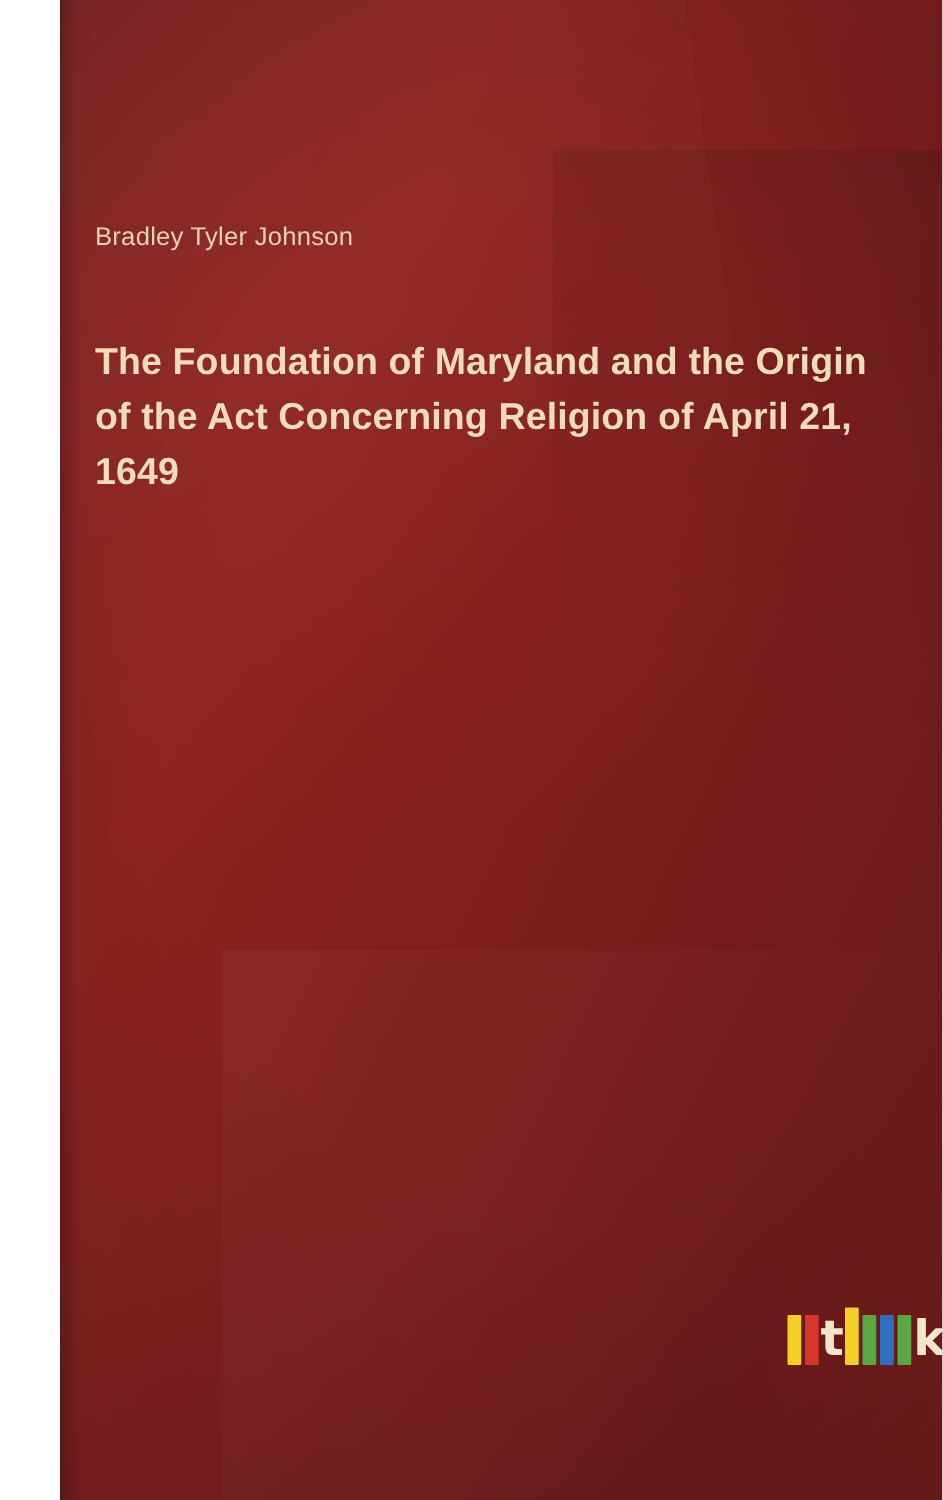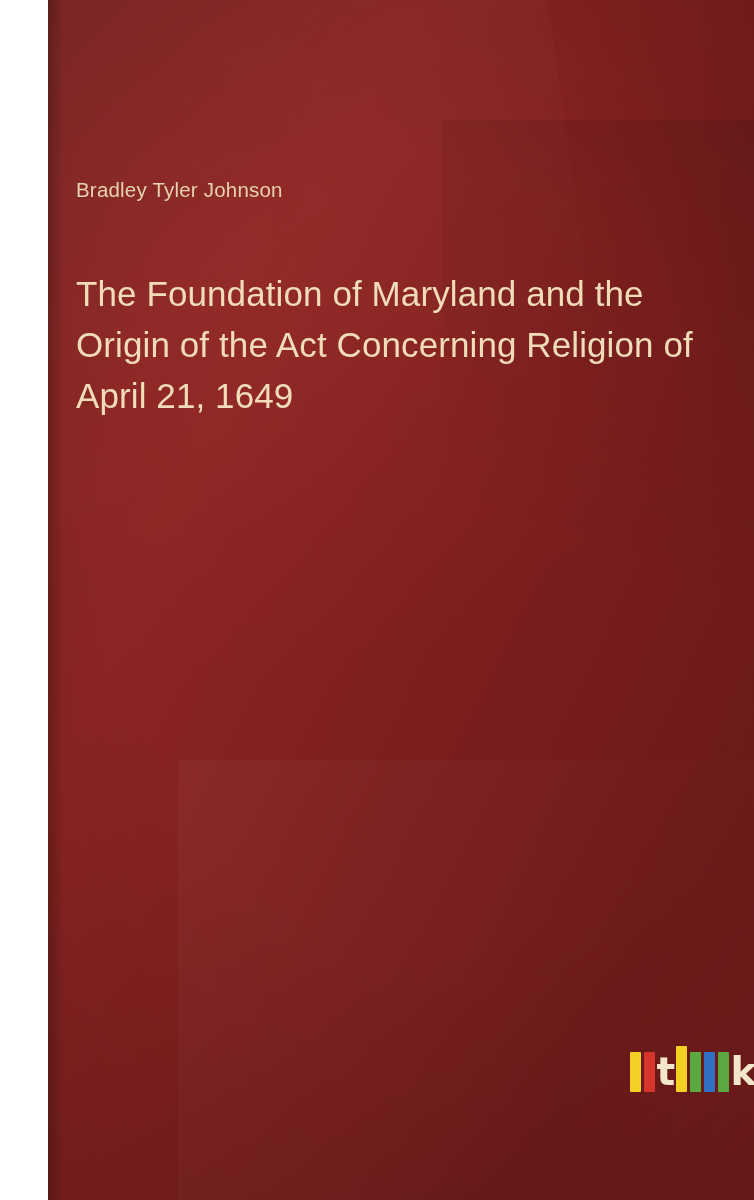--- a/index.html
+++ b/index.html
@@ -83,22 +83,22 @@
     font-weight: 400;
     letter-spacing: 0.2px;
     line-height: 1.2;
   }
   .title {
     position: absolute;
     left: 28px;
     top: 268px;
     width: 652px;
     color: #f0dcb8;
-    font-size: 35px;
-    font-weight: 400;
+    font-size: 30px;
+    font-weight: 700;
     line-height: 1.46;
     letter-spacing: 0.1px;
   }
 
   .logo {
     position: absolute;
     right: 46px;
     bottom: 108px;
     display: flex;
     align-items: flex-end;

